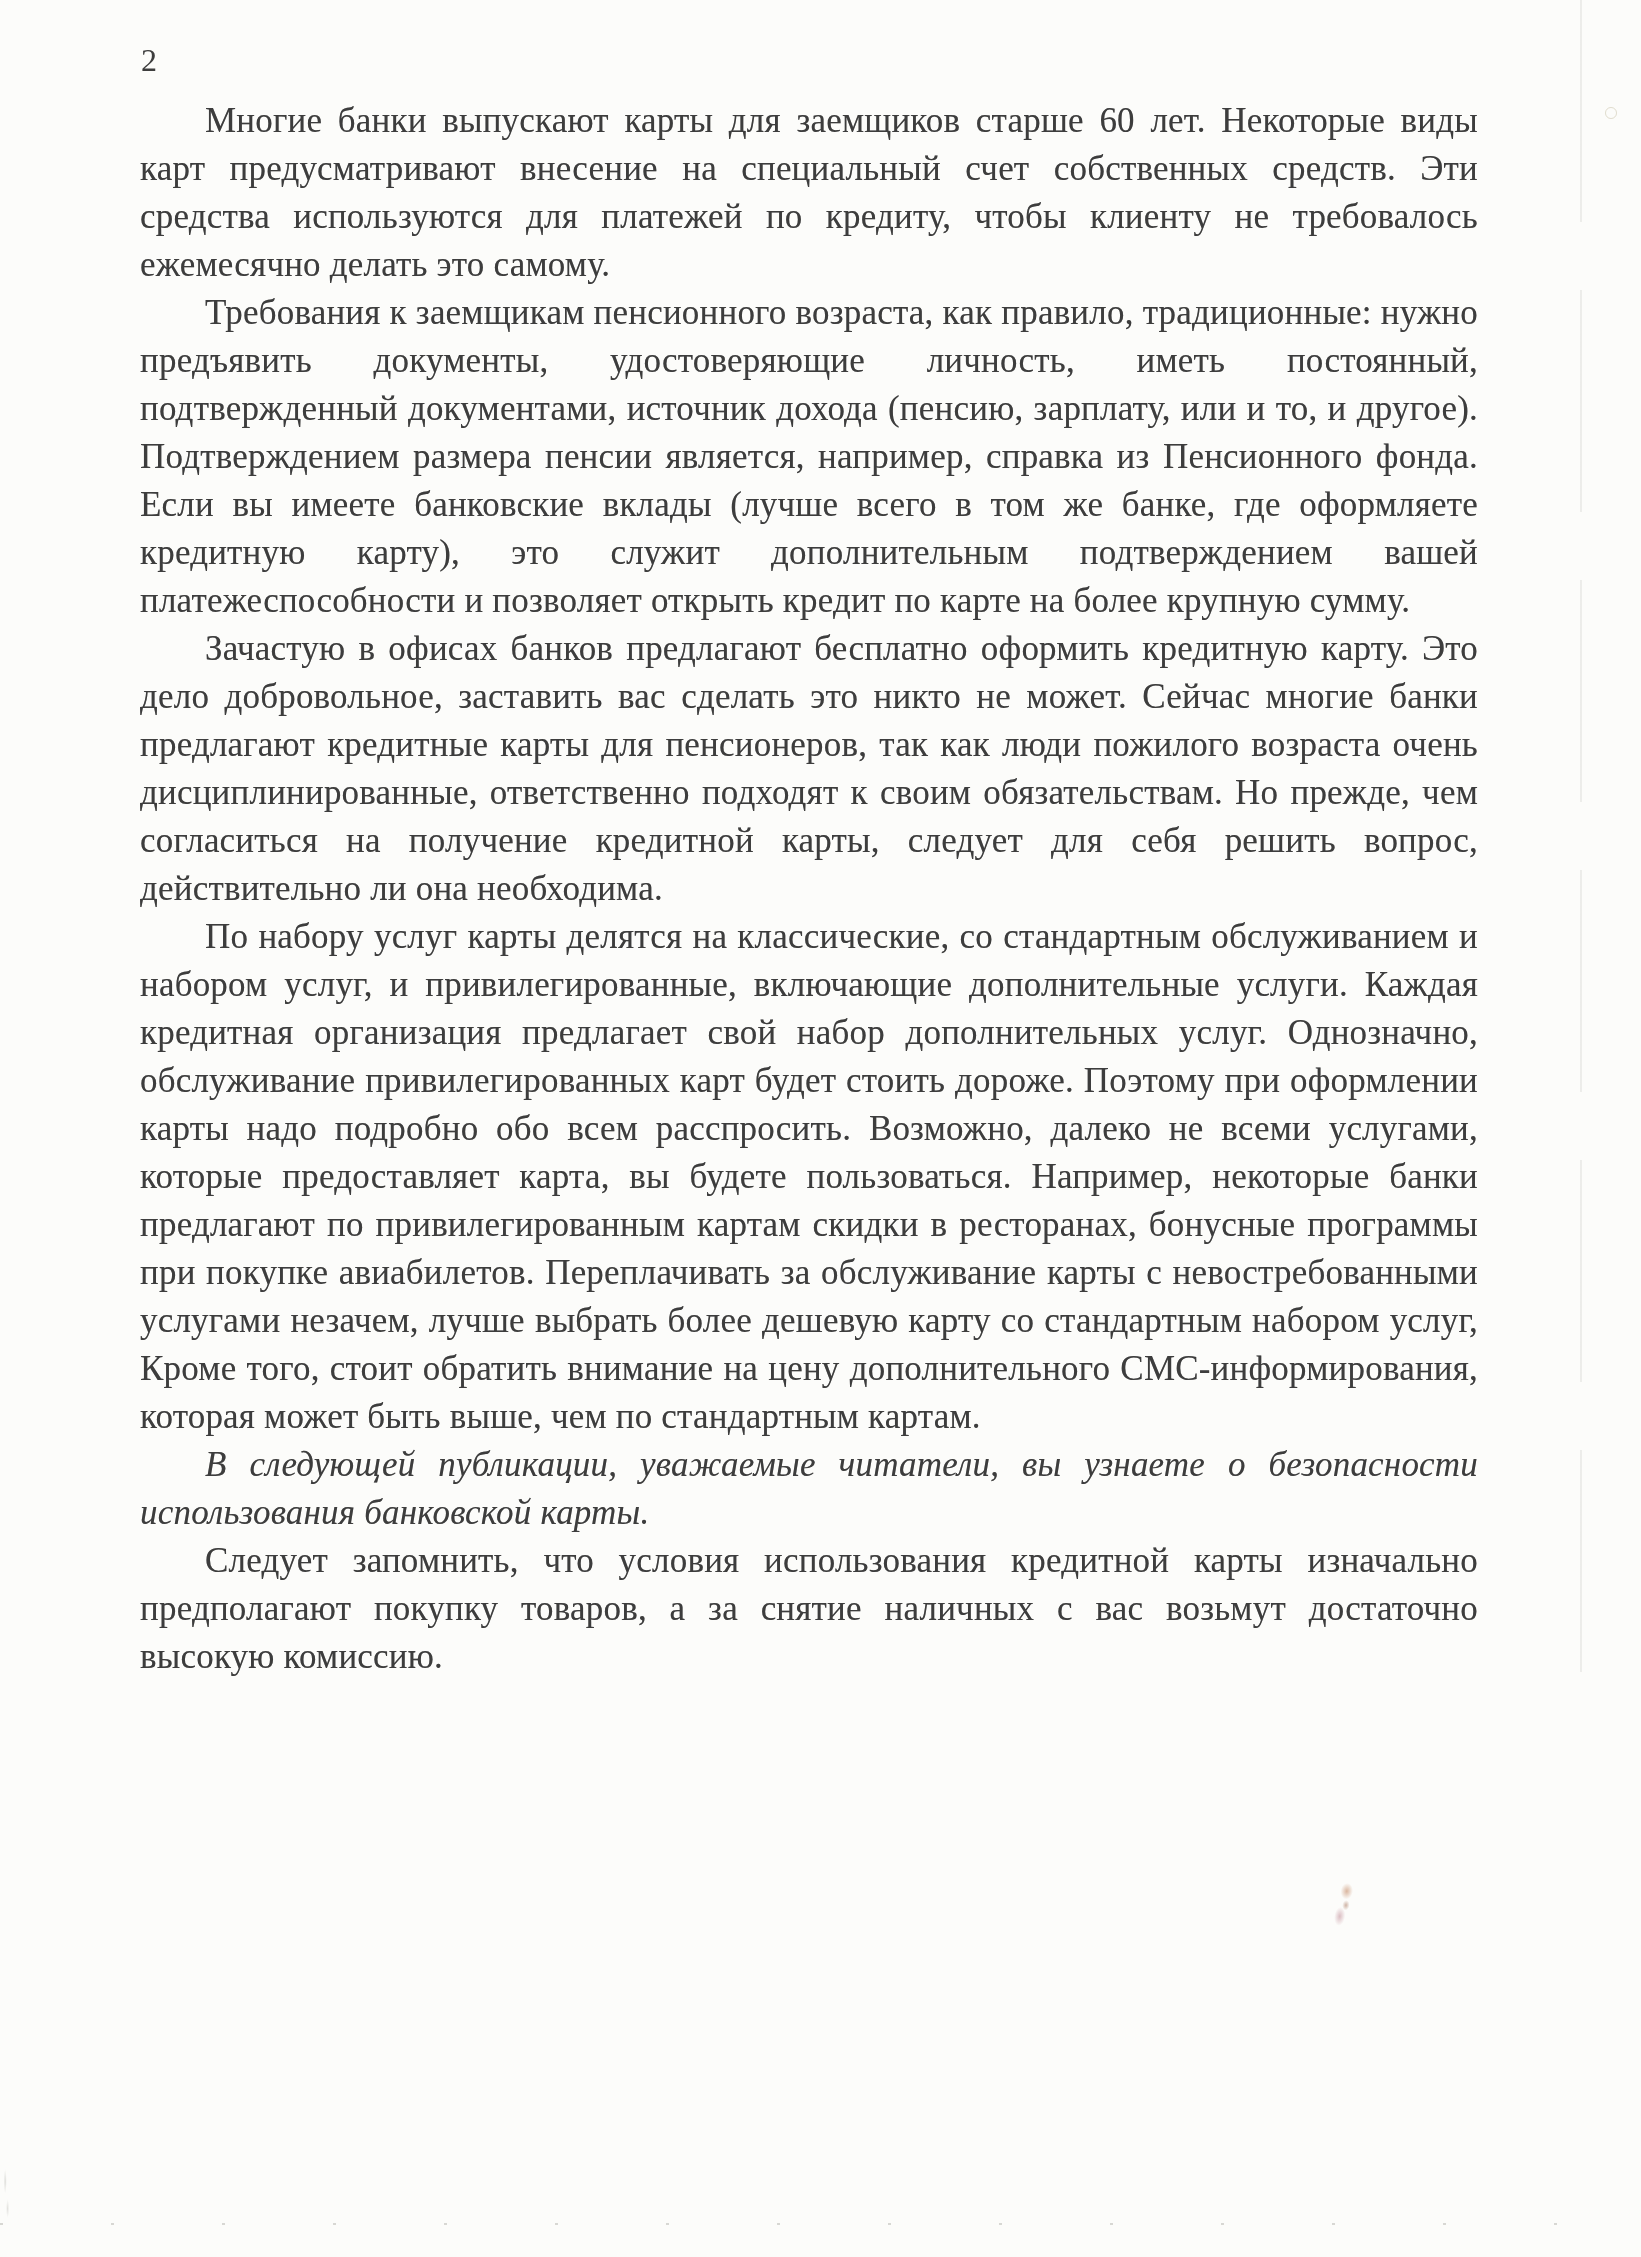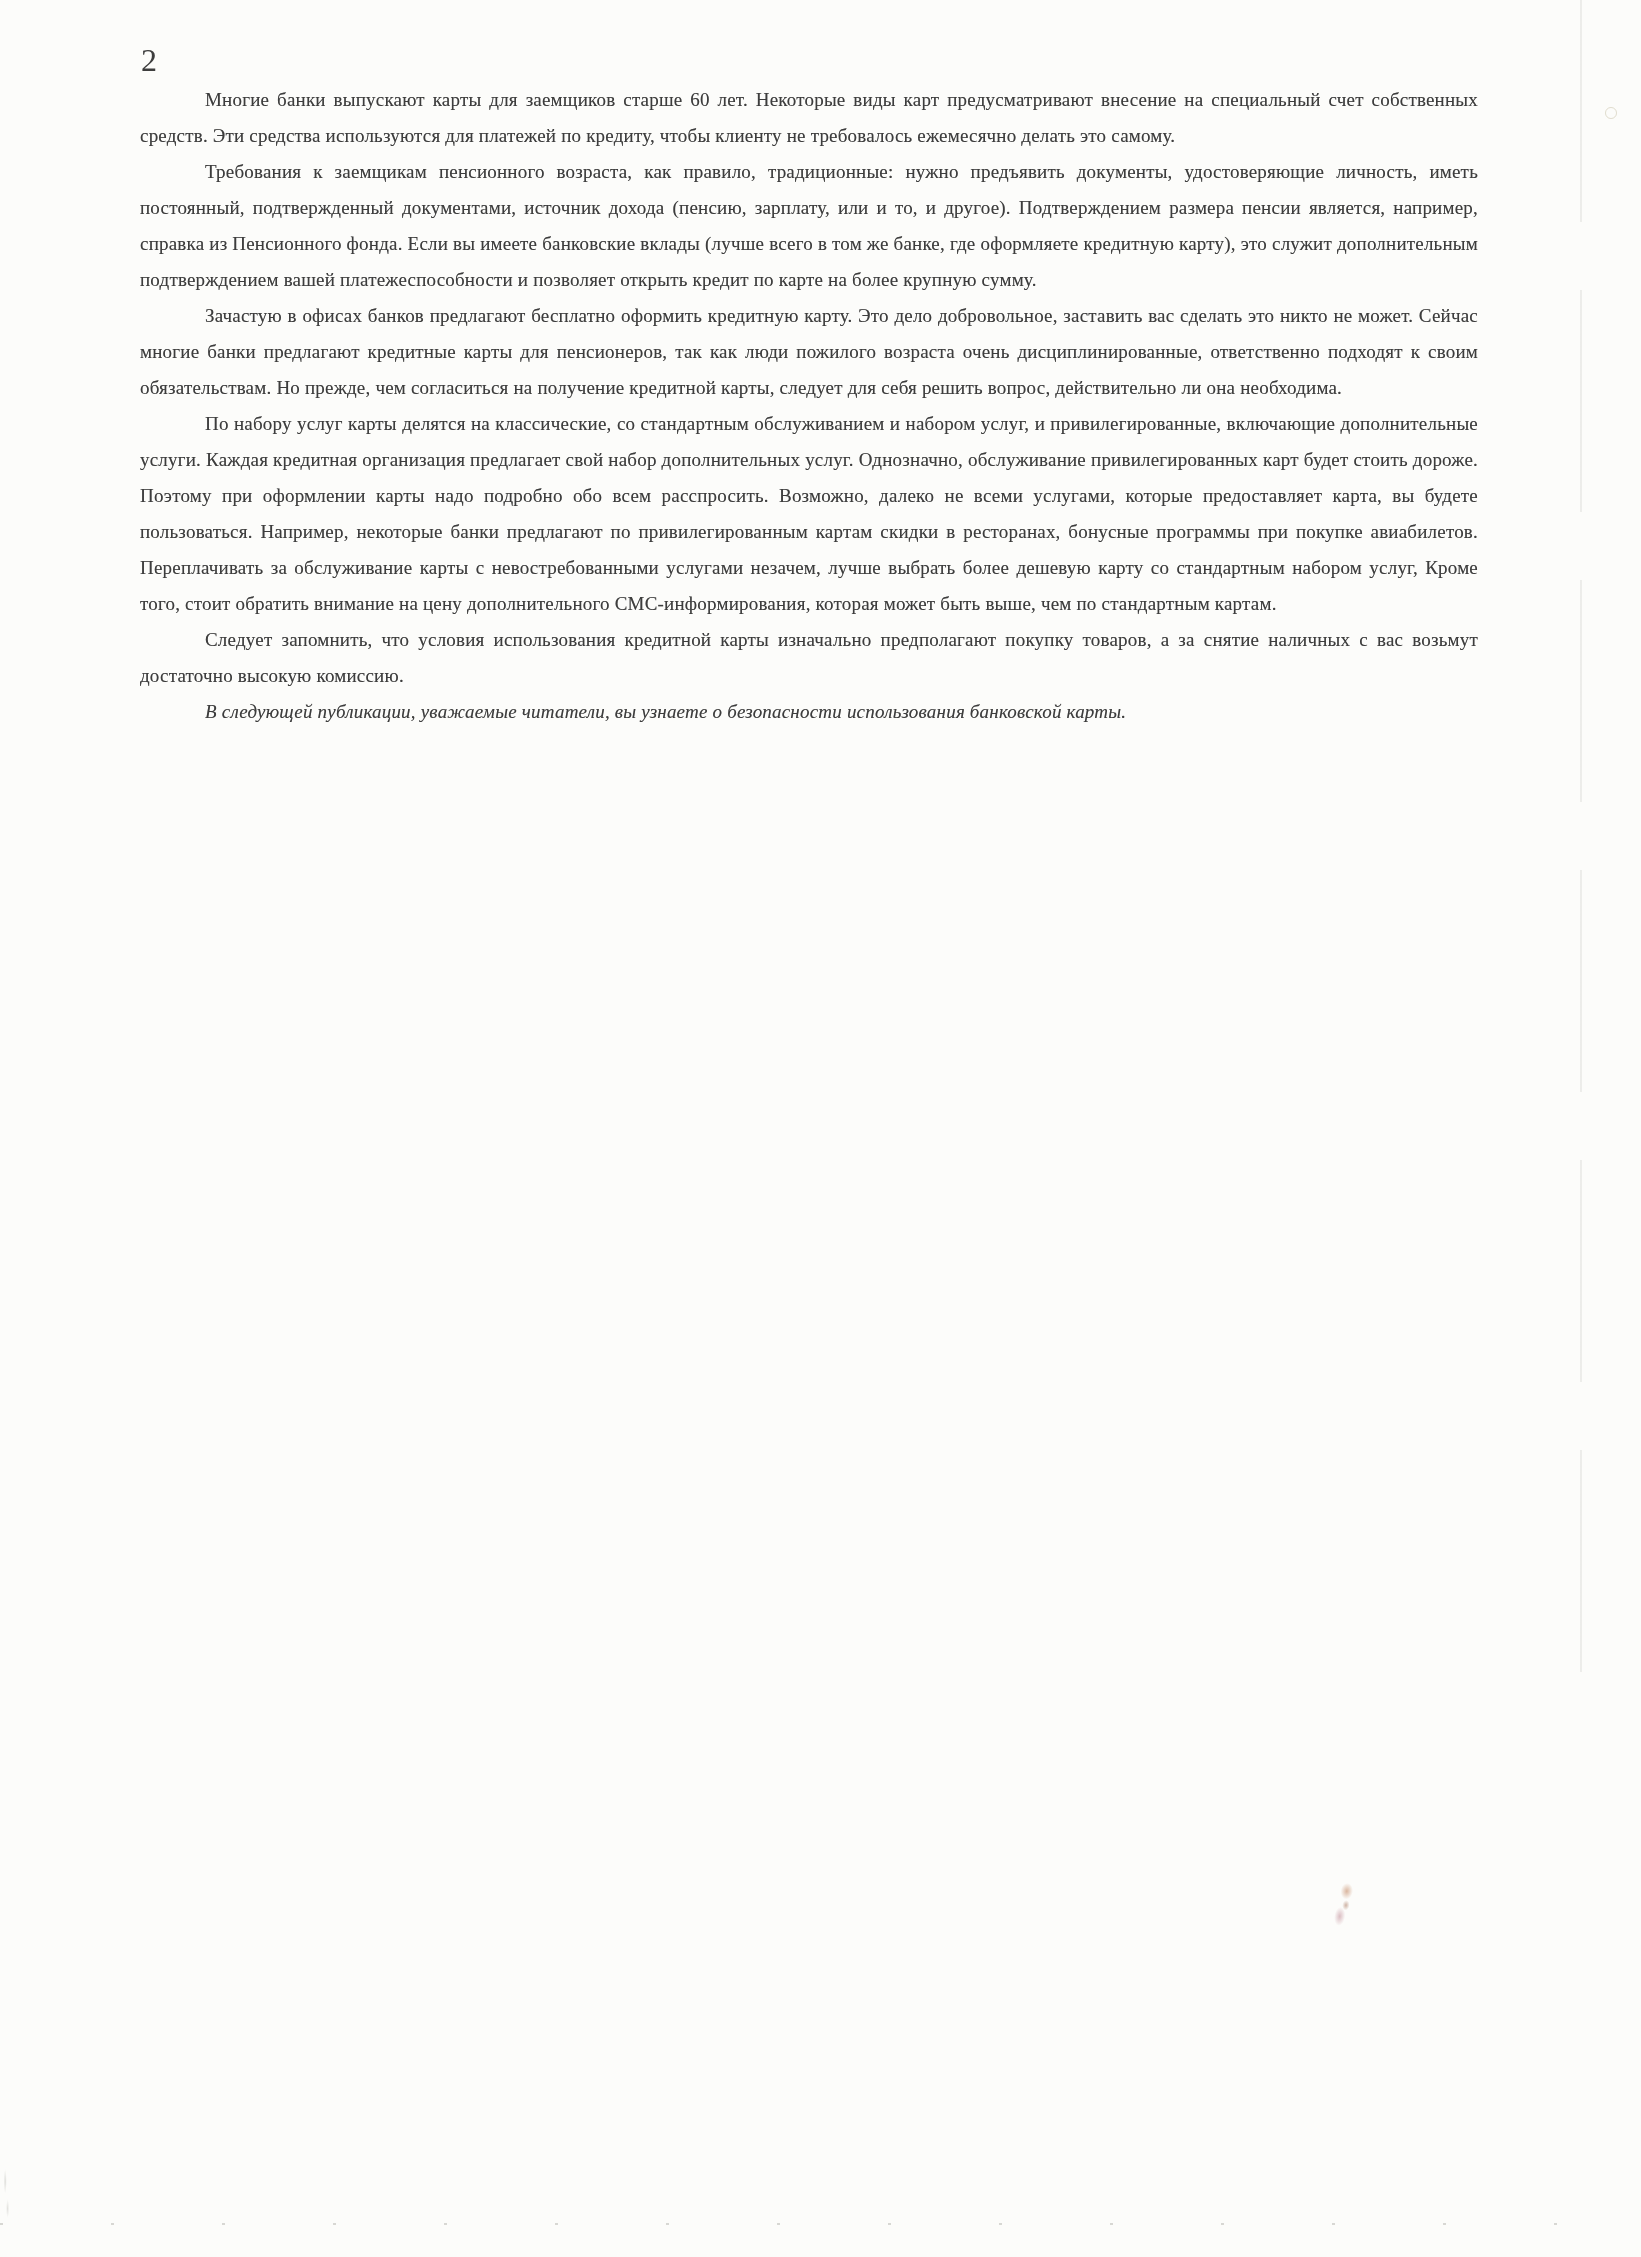--- a/index.html
+++ b/index.html
@@ -21,24 +21,24 @@
     position: absolute;
     left: 141px;
     top: 44px;
     font-size: 32px;
     line-height: 1;
     color: var(--ink, #3d3d3d);
   }
   .body-text {
     position: absolute;
     left: 140px;
-    top: 82px;
+    top: 97px;
     width: 1338px;
-    font-size: 19px;
-    line-height: 36px;
+    font-size: 35px;
+    line-height: 48px;
     text-align: justify;
     text-align-last: left;
     letter-spacing: 0.2px;
     text-shadow: 0 0 0.6px rgba(70,70,70,0.45);
   }
   .para {
     margin: 0;
     padding: 0;
     text-indent: 65px;
   }
@@ -111,22 +111,22 @@
 
 <div class="page">
 
   <div class="page-number">2</div>
 
   <div class="body-text">
     <p class="para">Многие банки выпускают карты для заемщиков старше 60 лет. Некоторые виды карт предусматривают внесение на специальный счет собственных средств. Эти средства используются для платежей по кредиту, чтобы клиенту не требовалось ежемесячно делать это самому.</p>
     <p class="para">Требования к заемщикам пенсионного возраста, как правило, традиционные: нужно предъявить документы, удостоверяющие личность, иметь постоянный, подтвержденный документами, источник дохода (пенсию, зарплату, или и то, и другое). Подтверждением размера пенсии является, например, справка из Пенсионного фонда. Если вы имеете банковские вклады (лучше всего в том же банке, где оформляете кредитную карту), это служит дополнительным подтверждением вашей платежеспособности и позволяет открыть кредит по карте на более крупную сумму.</p>
     <p class="para">Зачастую в офисах банков предлагают бесплатно оформить кредитную карту. Это дело добровольное, заставить вас сделать это никто не может. Сейчас многие банки предлагают кредитные карты для пенсионеров, так как люди пожилого возраста очень дисциплинированные, ответственно подходят к своим обязательствам. Но прежде, чем согласиться на получение кредитной карты, следует для себя решить вопрос, действительно ли она необходима.</p>
     <p class="para">По набору услуг карты делятся на классические, со стандартным обслуживанием и набором услуг, и привилегированные, включающие дополнительные услуги. Каждая кредитная организация предлагает свой набор дополнительных услуг. Однозначно, обслуживание привилегированных карт будет стоить дороже. Поэтому при оформлении карты надо подробно обо всем расспросить. Возможно, далеко не всеми услугами, которые предоставляет карта, вы будете пользоваться. Например, некоторые банки предлагают по привилегированным картам скидки в ресторанах, бонусные программы при покупке авиабилетов. Переплачивать за обслуживание карты с невостребованными услугами незачем, лучше выбрать более дешевую карту со стандартным набором услуг, Кроме того, стоит обратить внимание на цену дополнительного СМС-информирования, которая может быть выше, чем по стандартным картам.</p>
+    <p class="para italic">В следующей публикации, уважаемые читатели, вы узнаете о безопасности использования банковской карты.</p>
     <p class="para">Следует запомнить, что условия использования кредитной карты изначально предполагают покупку товаров, а за снятие наличных с вас возьмут достаточно высокую комиссию.</p>
-    <p class="para italic">В следующей публикации, уважаемые читатели, вы узнаете о безопасности использования банковской карты.</p>
   </div>
 
   <div class="scan-vline"></div>
   <div class="scan-ring"></div>
   <div class="scan-smudge"></div>
   <div class="scan-bottom-dashes"></div>
   <div class="scan-left-specks"></div>
 
 </div>
 

